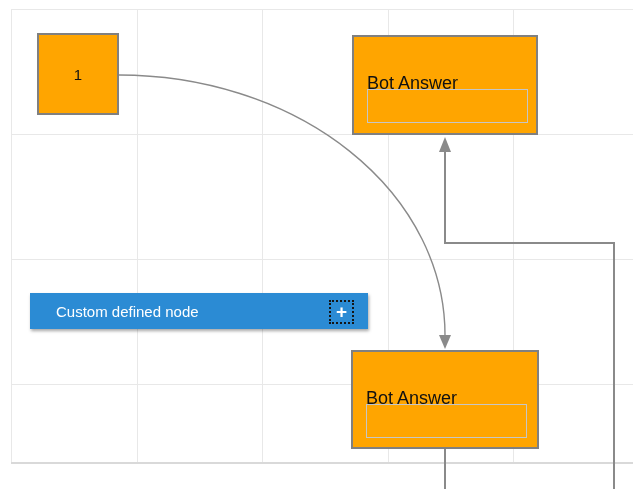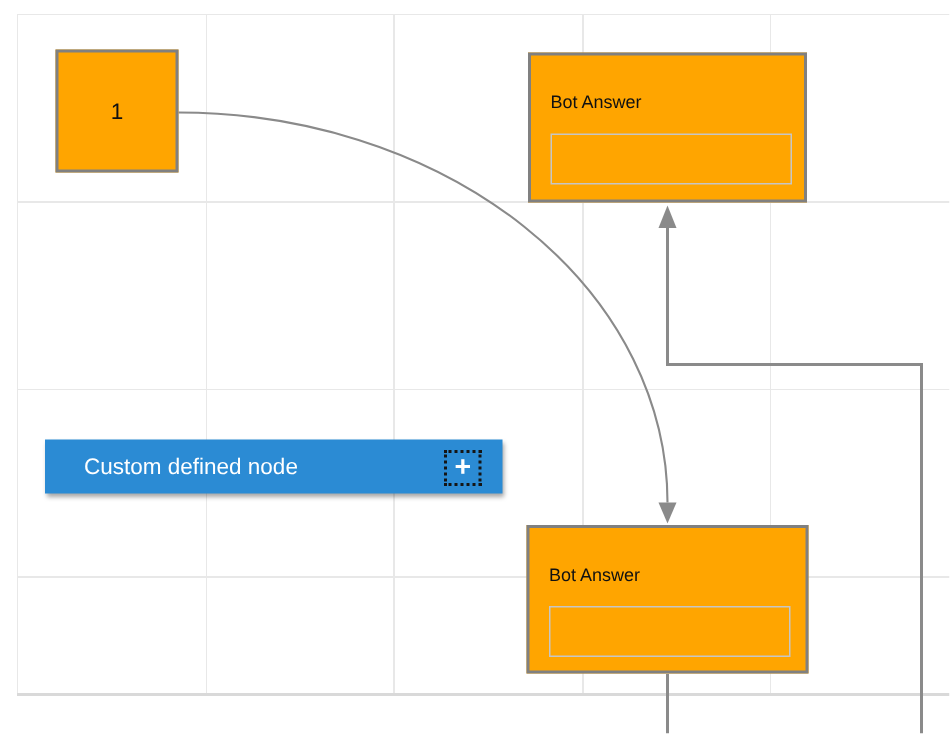--- a/index.html
+++ b/index.html
@@ -29,26 +29,26 @@
   .arrowhead{fill:var(--connector);stroke:none;}
 
   .node{position:absolute;box-sizing:border-box;background:var(--node-fill);border:2px solid var(--node-border);}
   .node-square{
     left:37px;top:33px;width:82px;height:82px;
     display:flex;align-items:center;justify-content:center;
     font-size:15px;color:var(--node-text);
   }
   .bot-node-top{left:352px;top:35px;width:186px;height:100px;}
   .bot-node-bottom{left:351px;top:350px;width:188px;height:99px;}
-  .bot-title{position:absolute;left:13px;top:24px;font-size:12px;color:var(--node-text);white-space:nowrap;}
+  .bot-title{position:absolute;left:13px;top:36px;font-size:18px;color:var(--node-text);white-space:nowrap;}
   .bot-input{position:absolute;left:13px;top:52px;width:159px;height:32px;border:1px solid var(--inner-border);background:transparent;}
 
   .custom-node{
     position:absolute;box-sizing:border-box;
-    left:30px;top:293px;width:305px;height:36px;
+    left:30px;top:293px;width:338px;height:36px;
     background:var(--custom-fill);
     color:var(--custom-text);
     display:flex;align-items:center;
     padding-left:26px;
     font-size:15px;
     box-shadow:1px 2px 3px rgba(0,0,0,0.35);
   }
   .plus-box{
     position:absolute;right:14px;top:7px;
     width:21px;height:20px;

